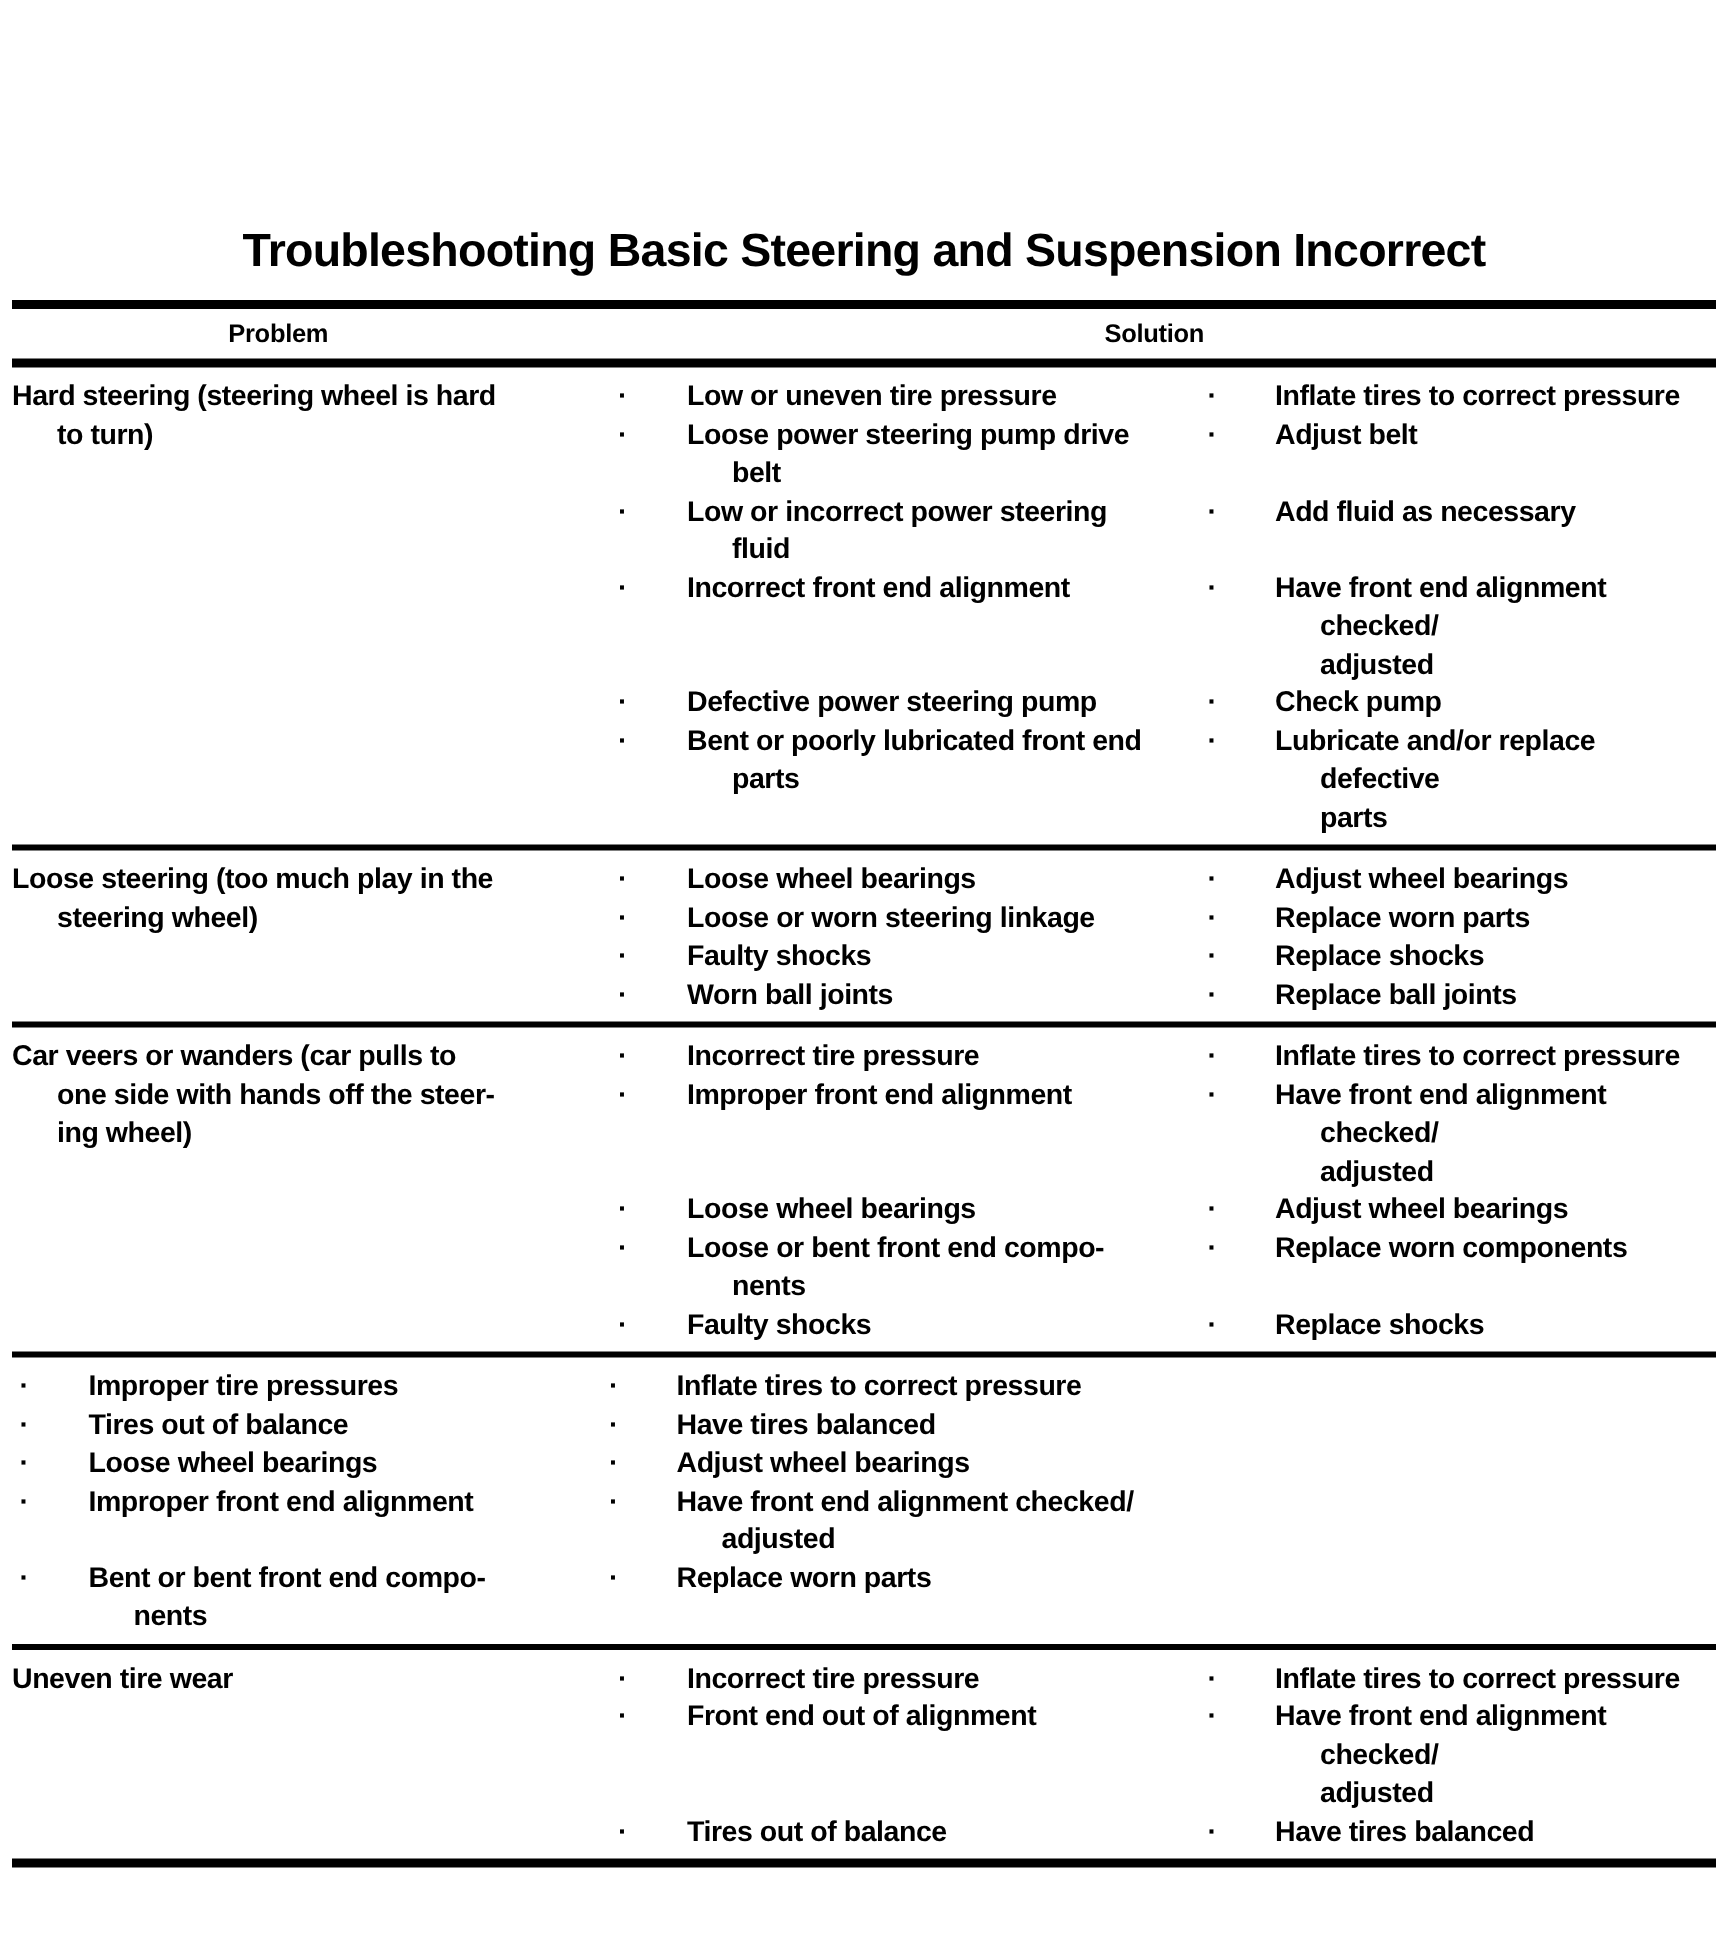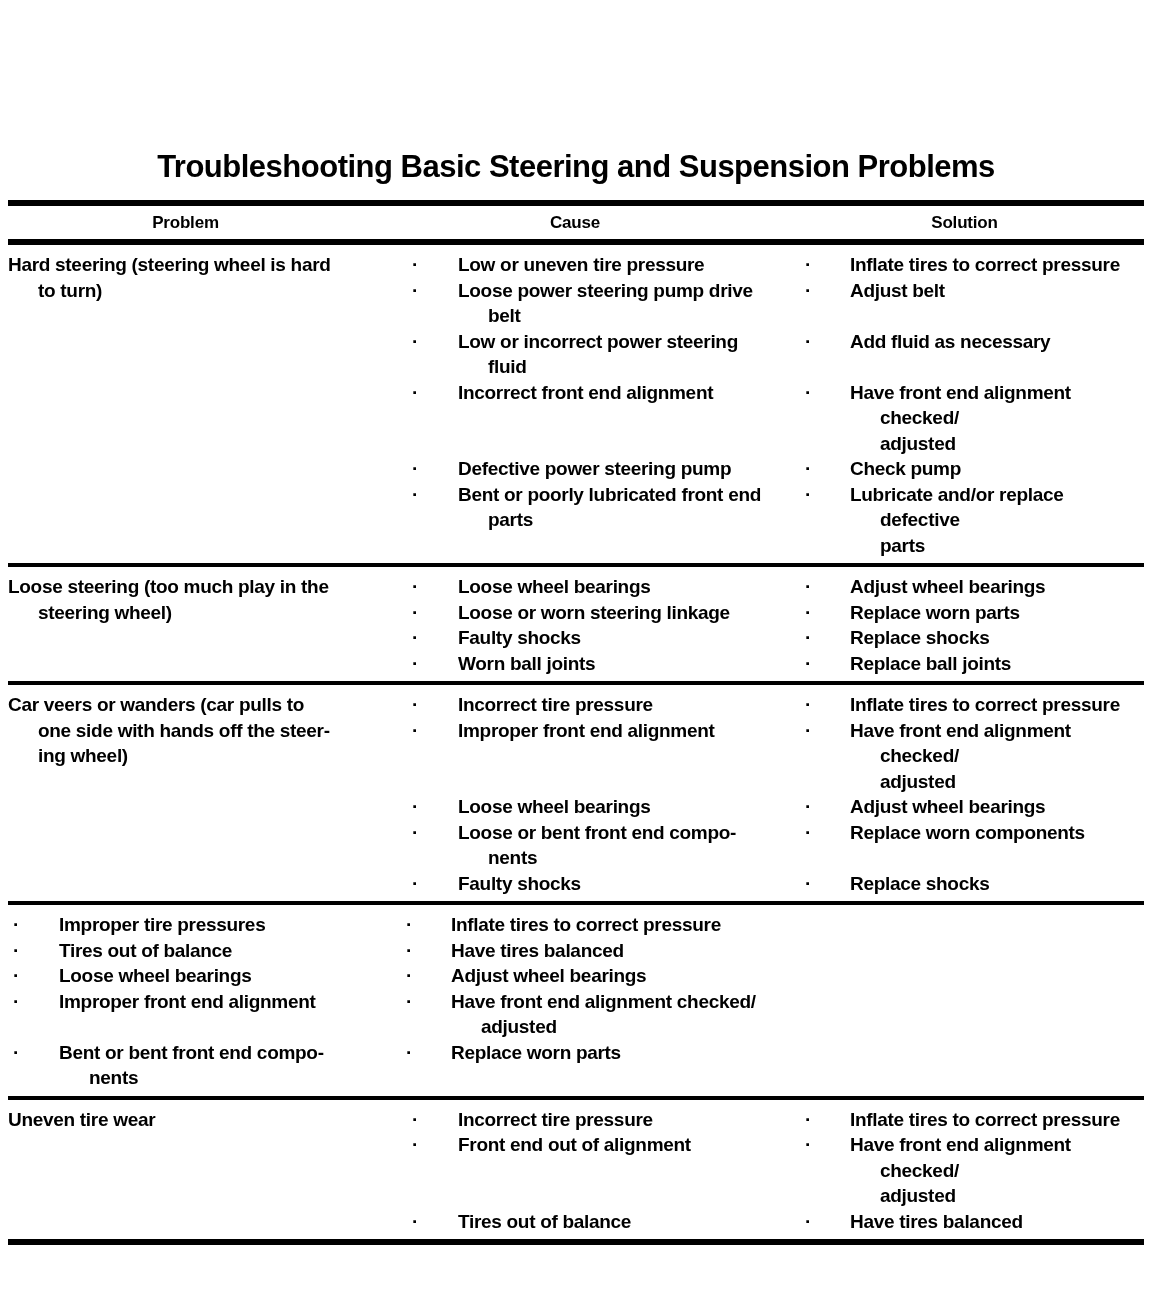--- a/index.html
+++ b/index.html
@@ -60,25 +60,24 @@
   .bullet { flex:0 0 23px; box-sizing:border-box; padding-left:5px; }
   .p-sol .bullet { flex:0 0 25px; padding-left:8px; }
   .txt { flex:1 1 auto;margin-left:28px; }
 </style>
 </head>
 <body>
 
 <div class="page">
   <div class="table-wrap">
 
-    <h1 class="title">Troubleshooting Basic Steering and Suspension Problems</h1>
+    <h1 class="title">Troubleshooting Basic Steering and Suspension Incorrect</h1>
 
     <div class="thead">
       <div class="hcol hcol-problem"><span class="hlbl">Problem</span></div>
-      <div class="hcol hcol-cause"><span class="hlbl">Cause</span></div>
       <div class="hcol hcol-solution"><span class="hlbl">Solution</span></div>
     </div>
 
     <div class="tbody">
   <div class="trow">
     <div class="problem-cell">
       <div class="hang">Hard steering (steering wheel is hard
 to turn)</div>
     </div>
     <div class="pairs">

